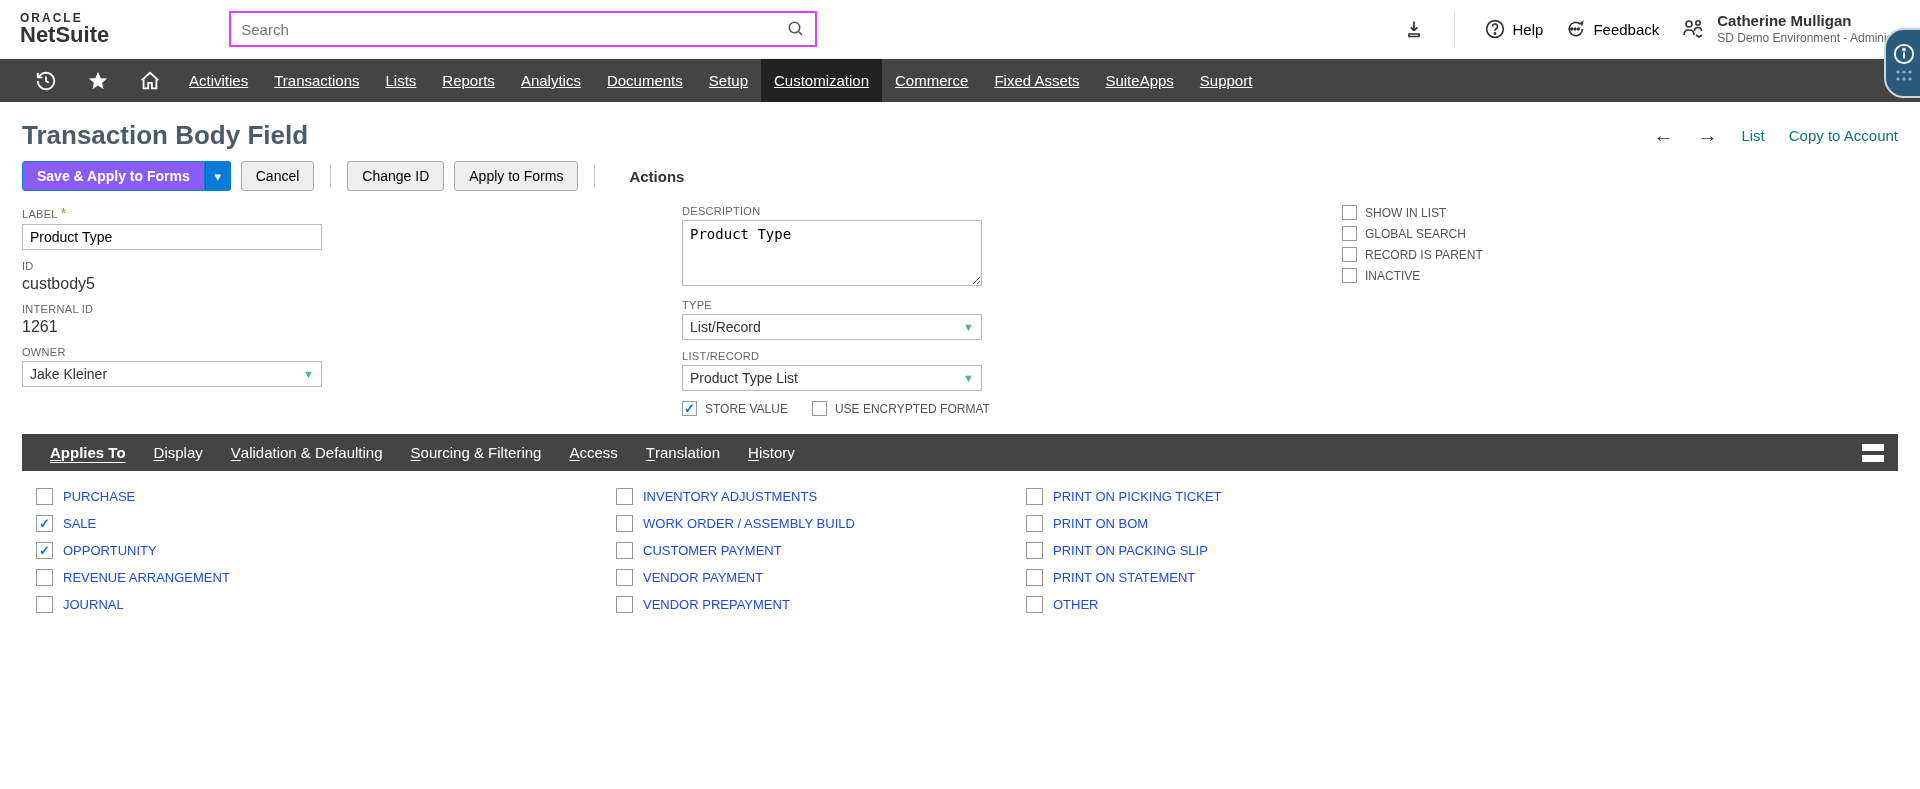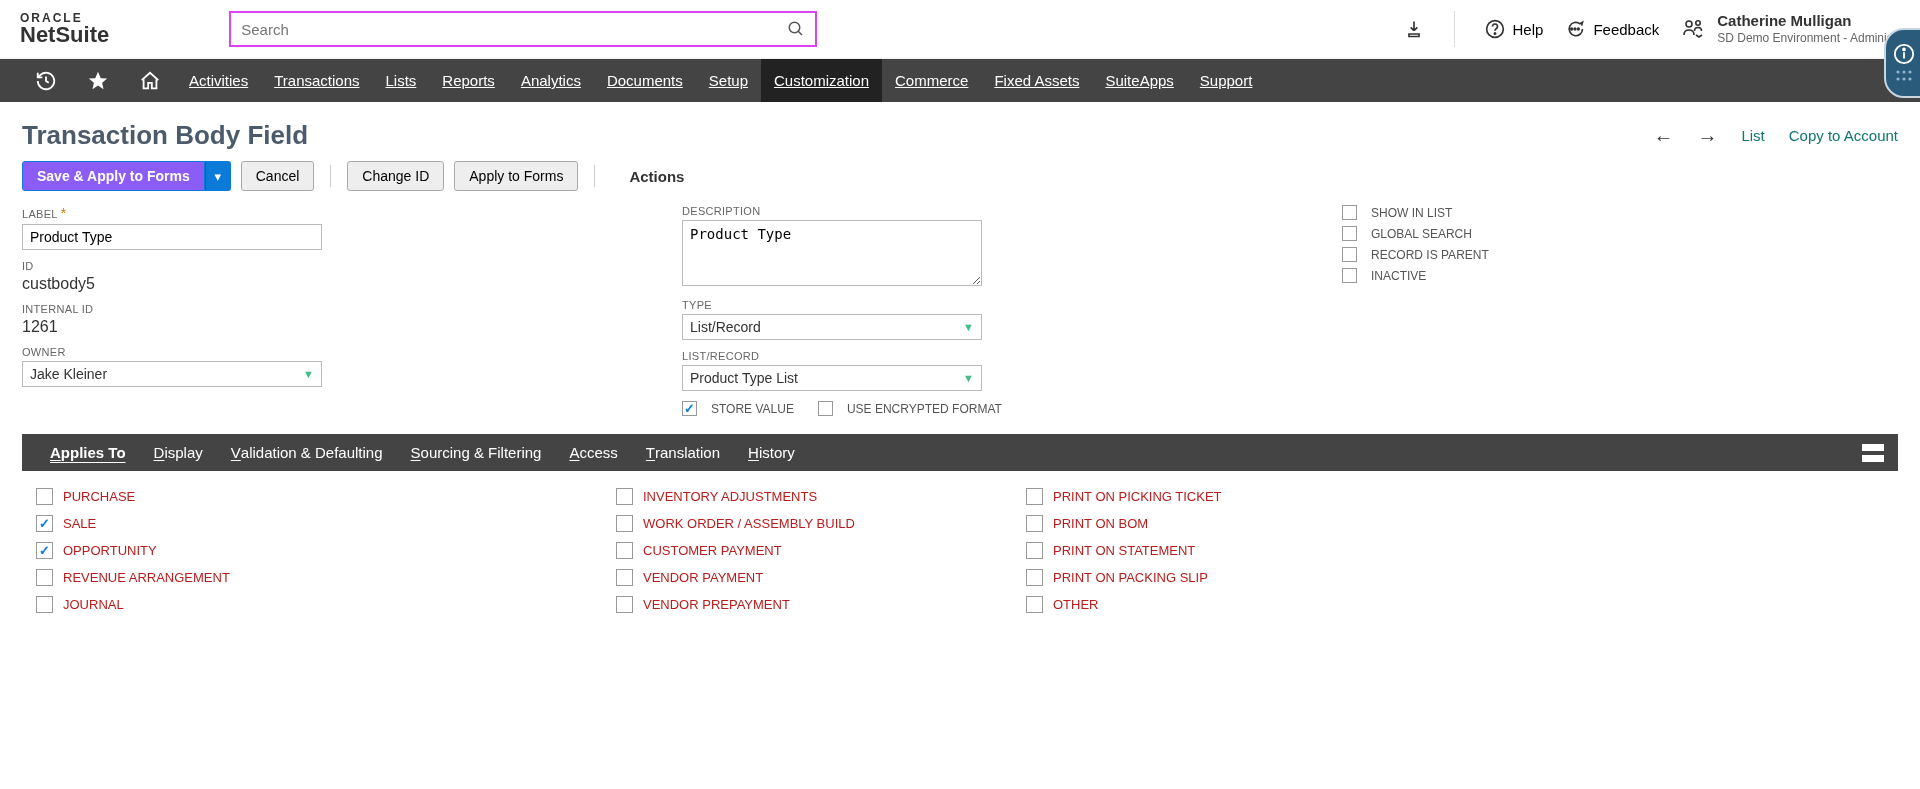--- a/index.html
+++ b/index.html
@@ -50,21 +50,21 @@
   .col { flex: 1; }
   .col.narrow { flex: 0 0 300px; }
   .field { margin-bottom: 10px; }
   .field-label { font-size: 11px; color: #666; letter-spacing: 0.3px; margin-bottom: 3px; display: block; }
   .field-label .req { color: #d97b00; font-size: 14px; }
   .text-input { width: 300px; height: 26px; border: 1px solid #bbb; padding: 0 7px; font-size: 14px; }
   .textarea { width: 300px; height: 66px; border: 1px solid #bbb; padding: 5px 7px; font-size: 14px; resize: both; }
   .select { width: 300px; height: 26px; border: 1px solid #bbb; padding: 0 7px; font-size: 14px; display: flex; align-items: center; justify-content: space-between; background: #fff; cursor: pointer; }
   .select .caret-icon { color: #4b8; font-size: 11px; }
   .static-value { font-size: 16px; color: #333; }
-  .checkbox-row { display: flex; align-items: center; gap: 14px; margin-bottom: 6px; text-align: right; }
+  .checkbox-row { display: flex; align-items: center; gap: 8px; margin-bottom: 6px; text-align: right; }
   .checkbox { width: 15px; height: 15px; border: 1px solid #999; display: inline-flex; align-items: center; justify-content: center; background: #fff; cursor: pointer; }
   .checkbox.checked::after { content: "✓"; color: #0b7bda; font-size: 13px; font-weight: bold; line-height: 1; }
   .checkbox-label { font-size: 12px; color: #555; }
   .inline-checks { display: flex; gap: 24px; margin-top: 6px; }
 
   
   .tabbar { display: flex; align-items: center; height: 37px; background: #444; color: #fff; margin: 12px 22px 0 22px; padding: 0 14px; position: relative; }
   .tab { padding: 0 14px; height: 37px; display: flex; align-items: center; font-size: 15px; cursor: pointer; }
   .tab.active { font-weight: bold; text-decoration: underline; text-underline-offset: 4px; }
   .tab .ul { text-decoration: underline; text-underline-offset: 2px; }
@@ -72,21 +72,21 @@
   .view-toggle { width: 22px; height: 18px; display: flex; flex-direction: column; justify-content: space-between; cursor: pointer; }
   .view-toggle div { height: 7px; background: #fff; border: 1px solid #fff; }
 
   
   .applies-grid { display: flex; padding: 12px 22px 0 36px; gap: 20px; }
   .applies-col { flex: 0 0 560px; }
   .applies-col.col2 { flex: 0 0 390px; }
   .applies-col.col3 { flex: 1; }
   .applies-row { display: flex; align-items: center; gap: 10px; height: 27px; }
   .applies-row .checkbox { width: 17px; height: 17px; }
-  .applies-row .label { font-size: 13px; color: #b91c1c; }
+  .applies-row .label { font-size: 13px; color: #1d4ed8; }
 
   
   .help-widget { position: absolute; top: 28px; right: -4px; width: 40px; height: 70px; background: #2a5b7a; border-radius: 20px 0 0 20px; display: flex; flex-direction: column; align-items: center; justify-content: center; gap: 4px; border: 2px solid #c9d6e0; }
 
   svg { display: block; }
 </style>
 </head>
 <body>
 
 <div class="topbar">
@@ -338,25 +338,25 @@
       <div class="applies-row">
         <span class="checkbox"></span>
         <span class="label">PRINT ON PICKING TICKET</span>
       </div>
       <div class="applies-row">
         <span class="checkbox"></span>
         <span class="label">PRINT ON BOM</span>
       </div>
       <div class="applies-row">
         <span class="checkbox"></span>
+        <span class="label">PRINT ON PACKING SLIP</span>
+      </div>
+      <div class="applies-row">
+        <span class="checkbox"></span>
         <span class="label">PRINT ON STATEMENT</span>
-      </div>
-      <div class="applies-row">
-        <span class="checkbox"></span>
-        <span class="label">PRINT ON PACKING SLIP</span>
       </div>
       <div class="applies-row">
         <span class="checkbox"></span>
         <span class="label">OTHER</span>
       </div>
     </div>
 </div>
 
 <div class="help-widget">
   <svg width="22" height="22" viewBox="0 0 24 24" fill="none" stroke="#fff" stroke-width="2">

